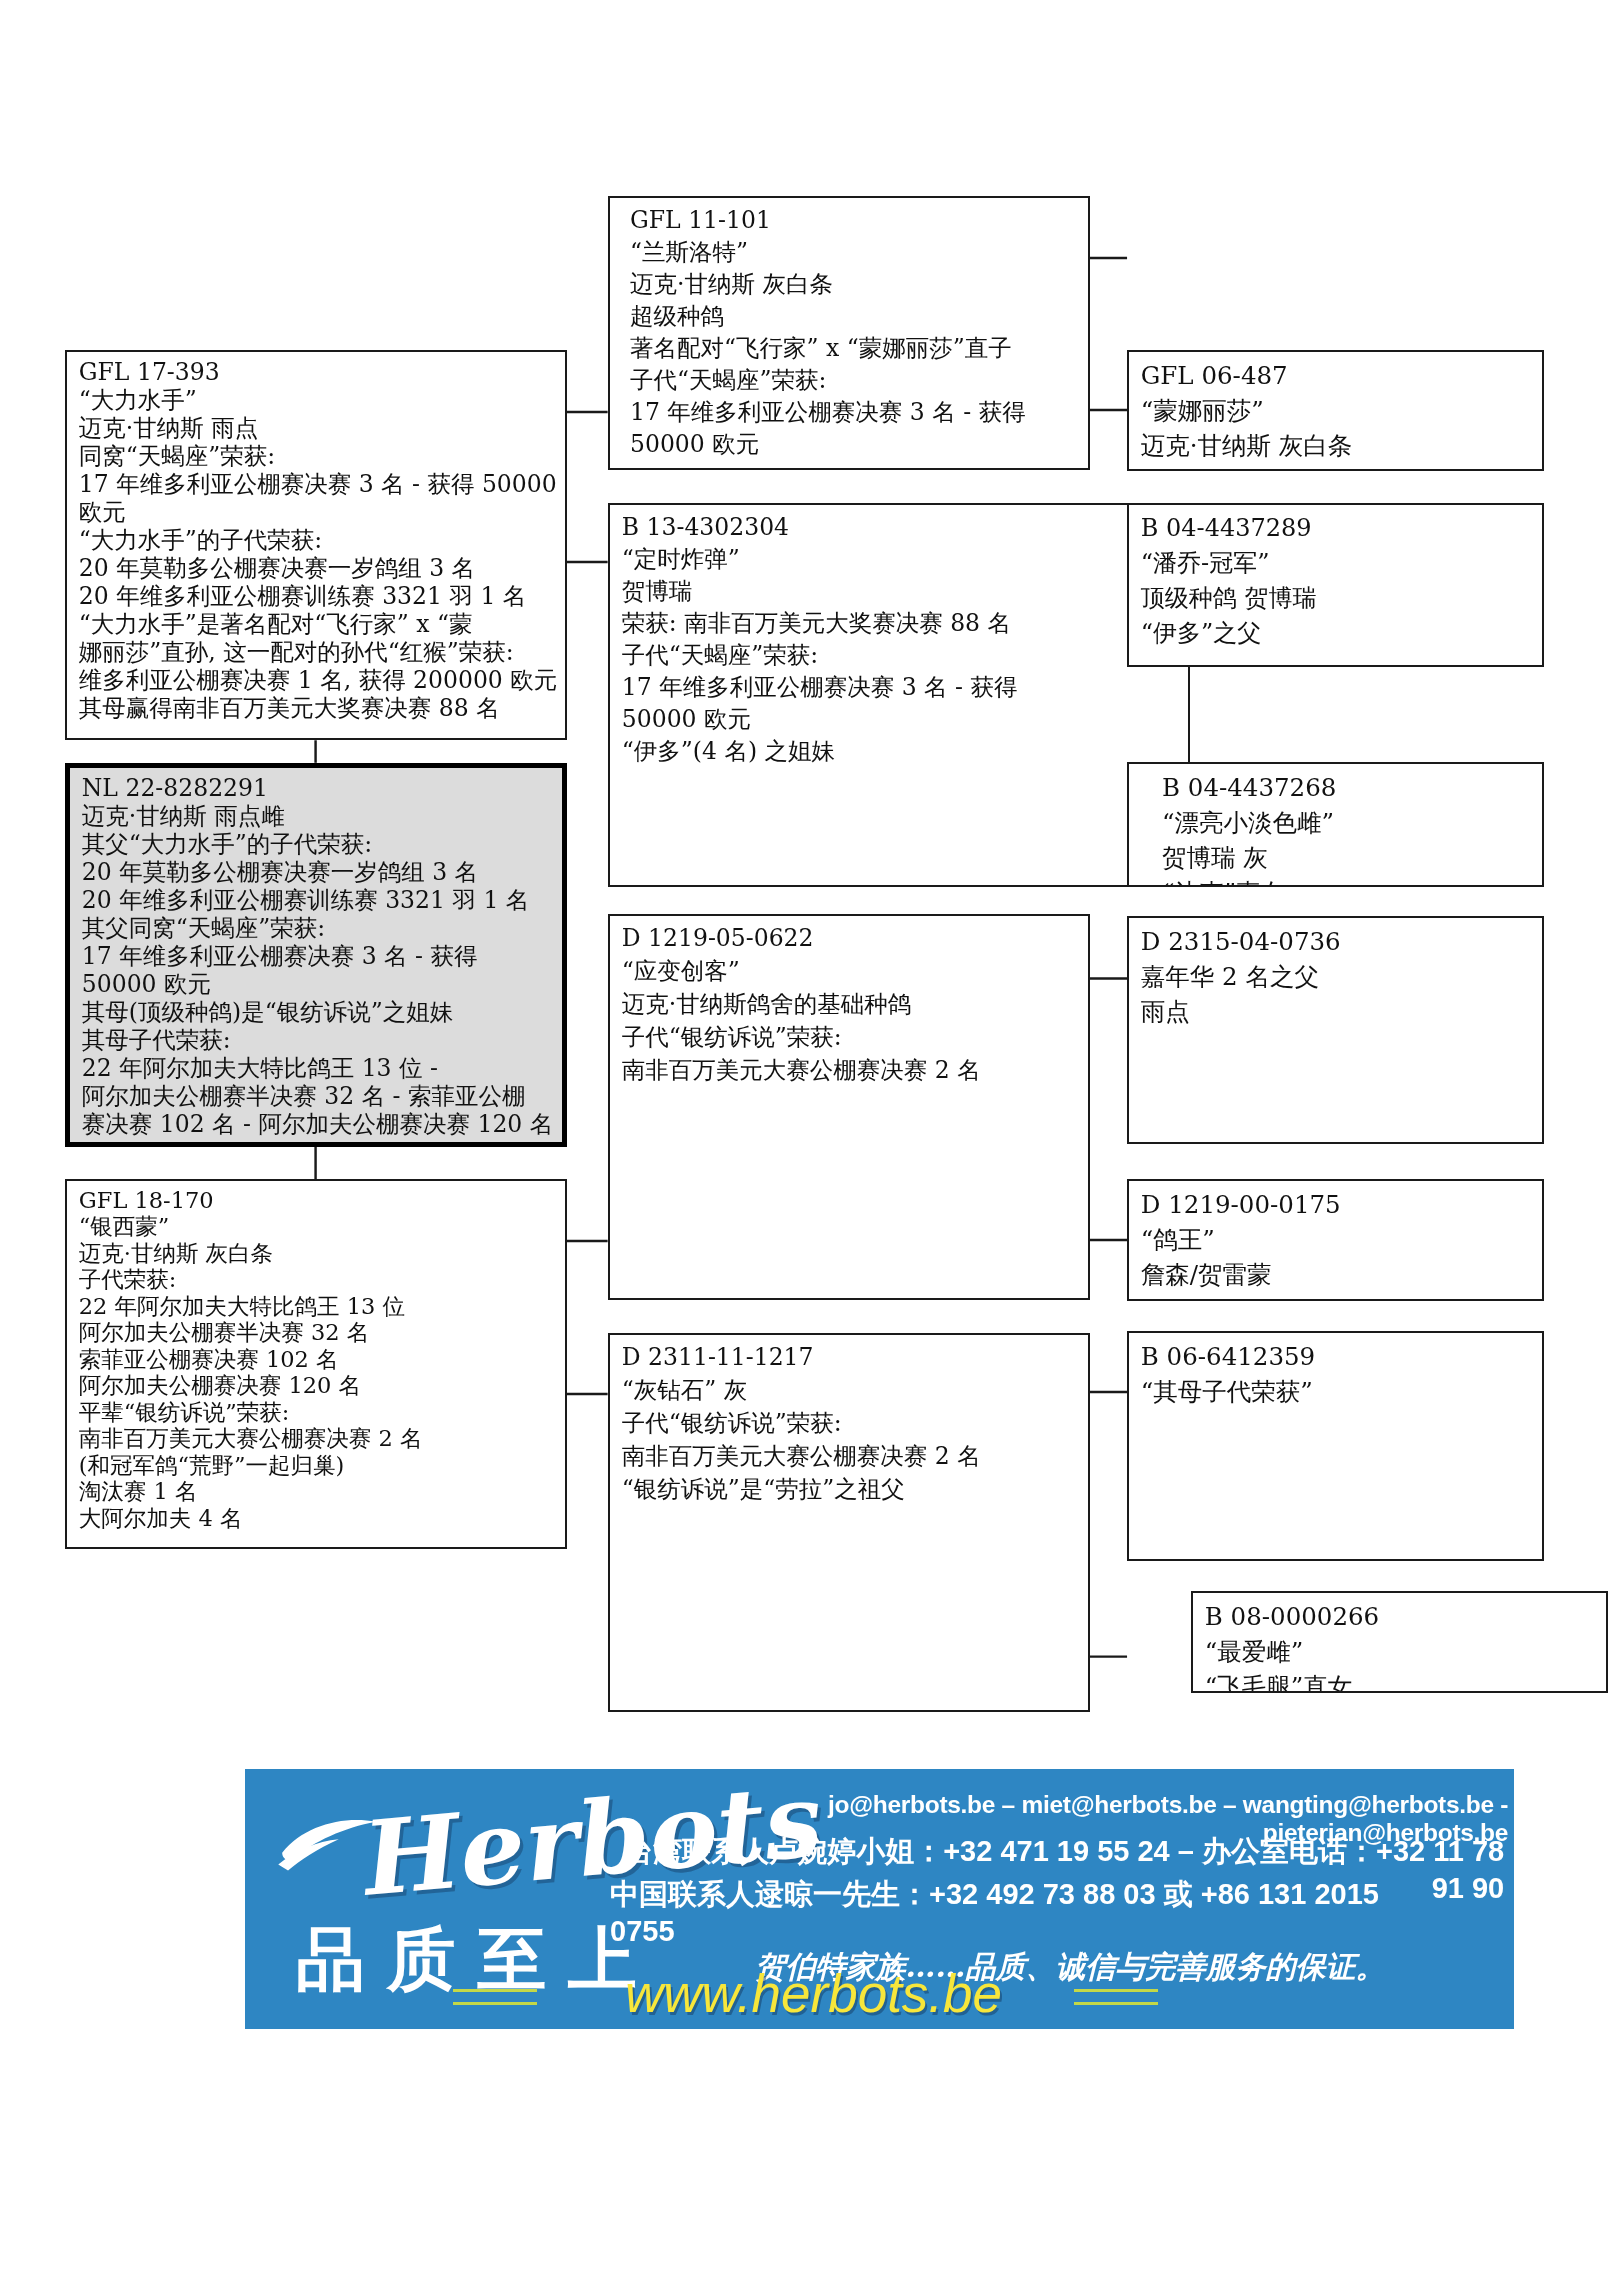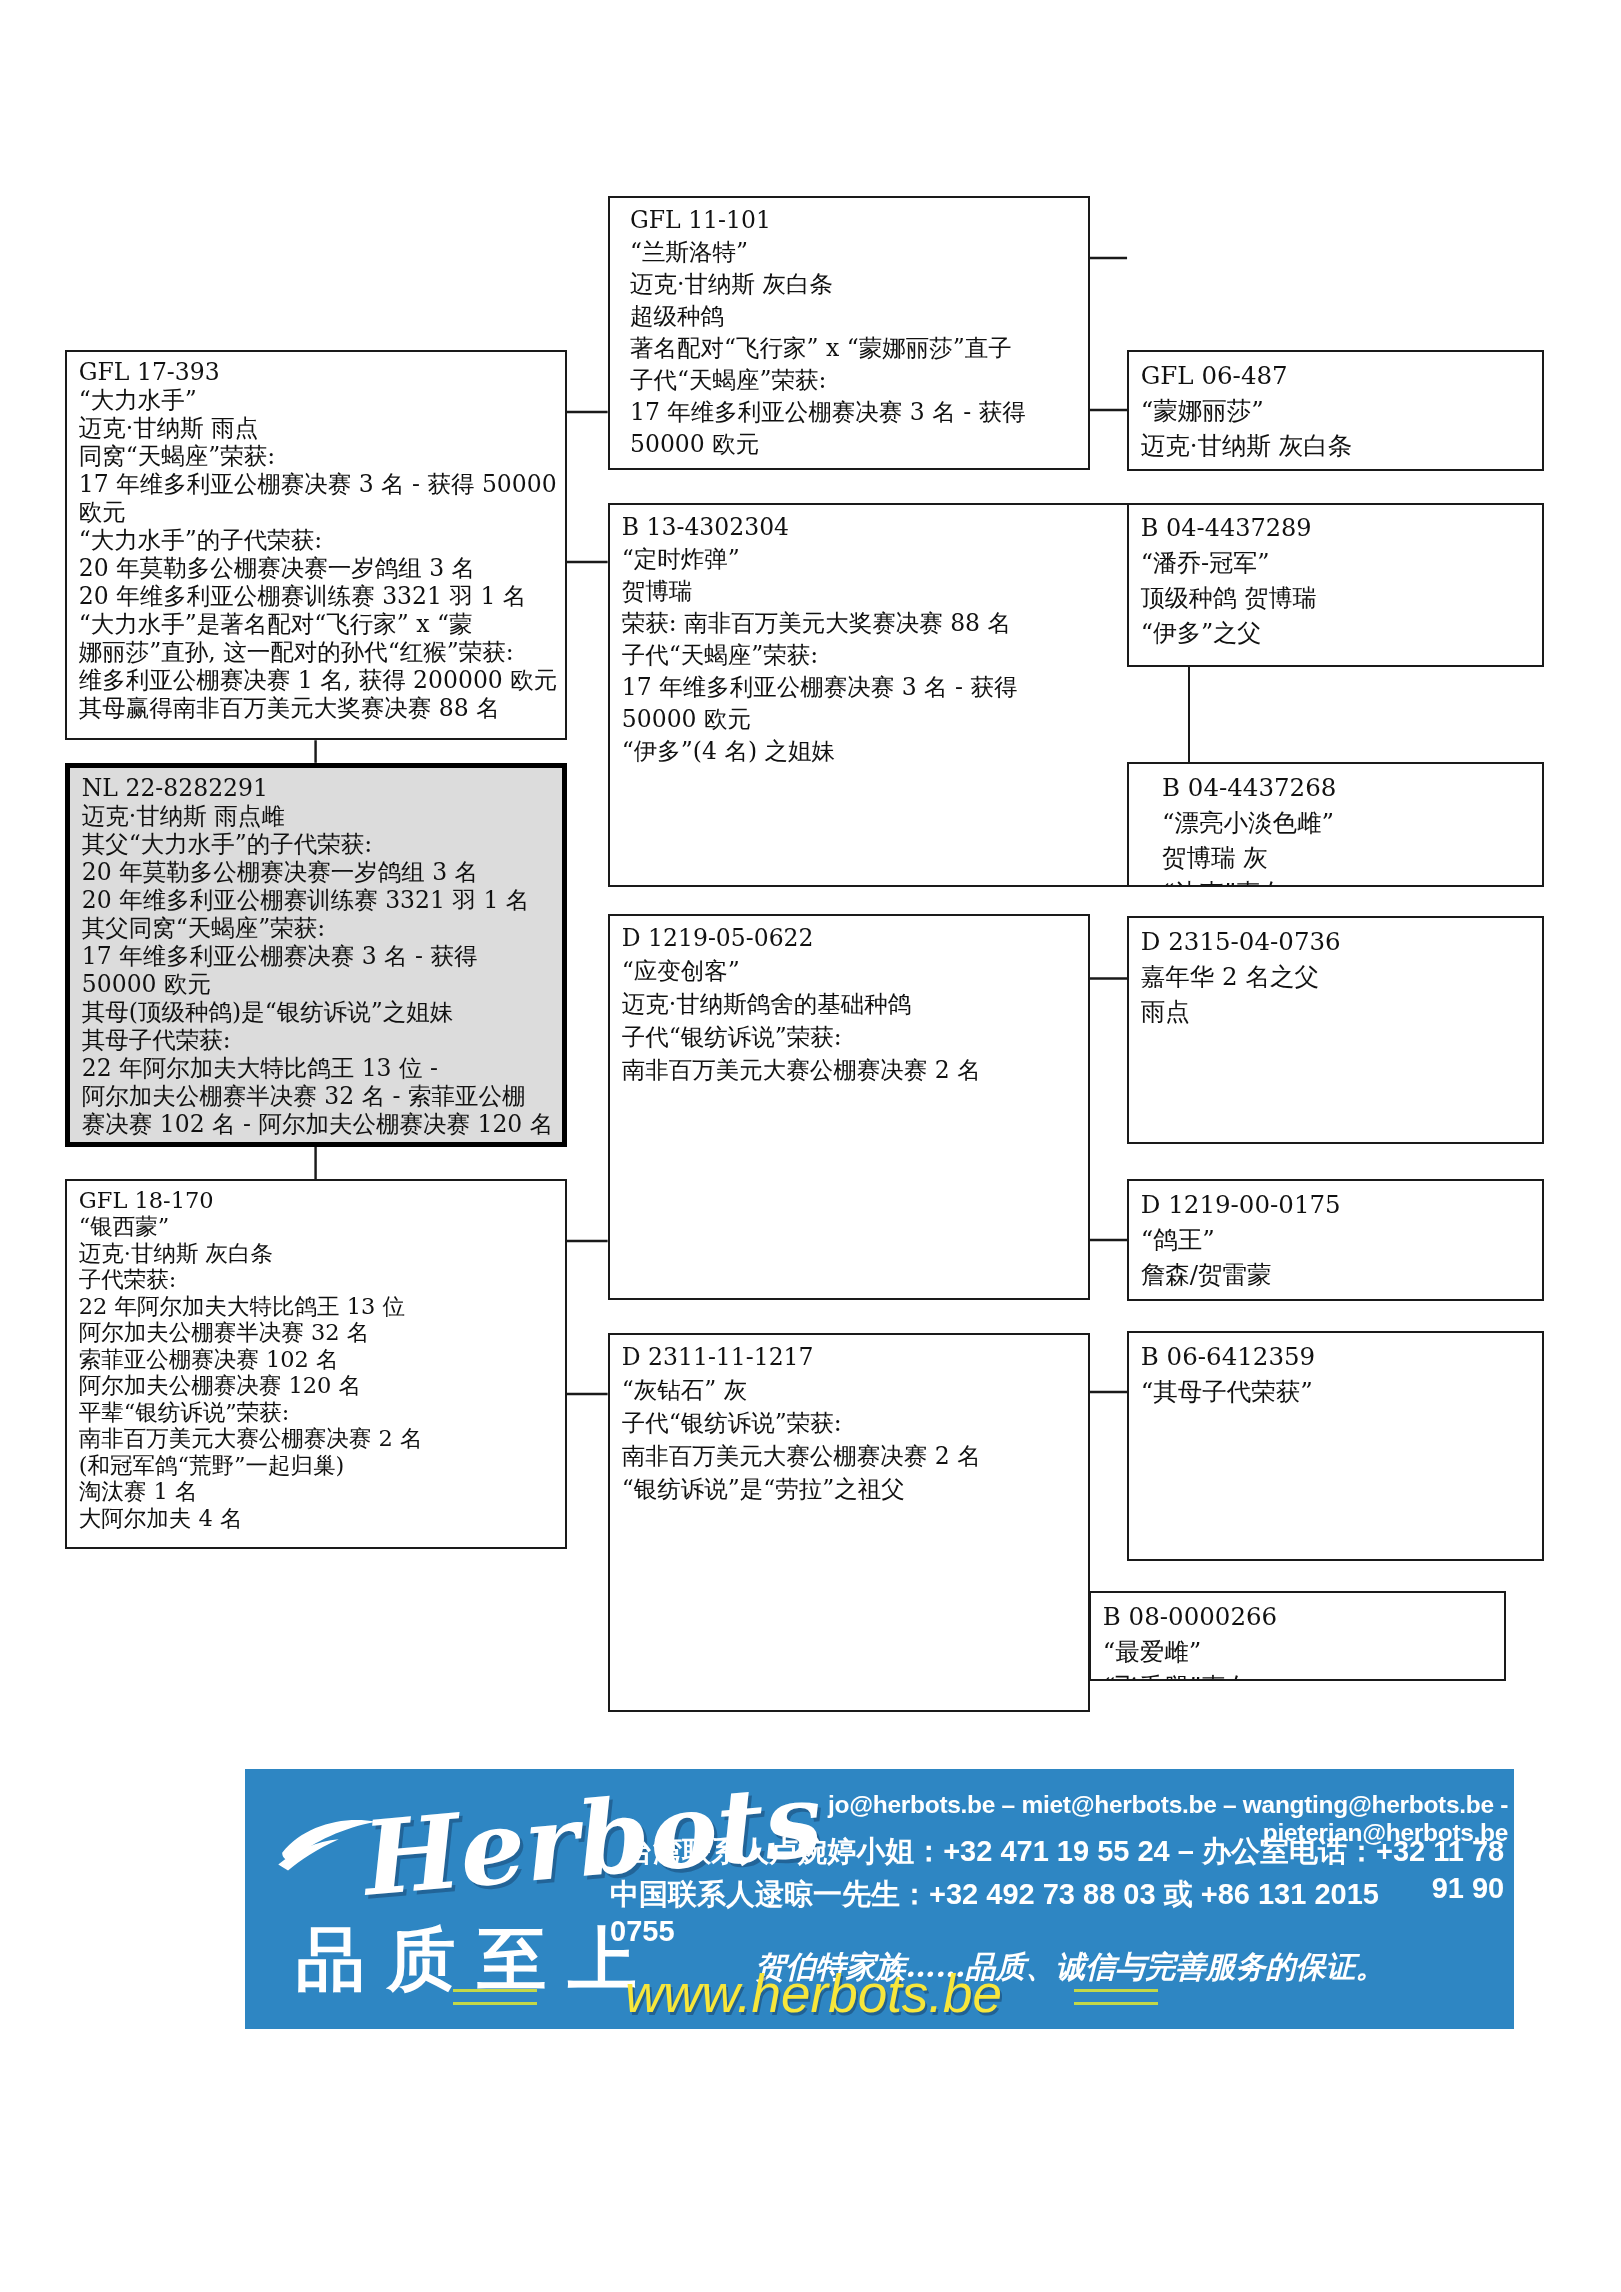--- a/index.html
+++ b/index.html
@@ -20,21 +20,21 @@
   .b-dgsire {left:608px; top:914px;  width:482px; height:386px; line-height:33px;}
   .b-dgdam  {left:608px; top:1333px; width:482px; height:379px; line-height:33px;}
   
   .b-r1{left:1127px;top:196px; width:417px;height:121px;font-size:24.5px;line-height:35px;}
   .b-r2{left:1127px;top:350px; width:417px;height:121px;font-size:24.5px;line-height:35px;}
   .b-r3{left:1127px;top:503px; width:417px;height:164px;font-size:24px;line-height:35px;}
   .b-r4{left:1127px;top:762px; width:417px;height:125px;font-size:24.5px;line-height:35px;padding-left:33px;}
   .b-r5{left:1127px;top:916px; width:417px;height:228px;font-size:24.5px;line-height:35px;}
   .b-r6{left:1127px;top:1179px;width:417px;height:122px;font-size:24.5px;line-height:35px;}
   .b-r7{left:1127px;top:1331px;width:417px;height:230px;font-size:24.5px;line-height:35px;}
-  .b-r8{left:1089px;top:1591px;width:417px;height:90px;font-size:24.5px;line-height:35px;}
+  .b-r8{left:1191px;top:1591px;width:417px;height:102px;font-size:24.5px;line-height:35px;}
 
   #connectors{position:absolute;left:0;top:0;width:1621px;height:2293px;pointer-events:none;}
 
   
   .banner{position:absolute;left:245px;top:1769px;width:1269px;height:260px;
           background:#2e86c3;color:#fff;font-family:"Liberation Sans",sans-serif;}
   .brand-script{position:absolute;left:118px;top:5.9px;width:549px;
           font-family:"DejaVu Serif",serif;font-style:italic;font-weight:bold;
           font-size:102px;color:#ffffff;transform:rotate(-5deg);
           text-shadow:2.9px 3.9px 0 rgba(20,60,100,.45);}

